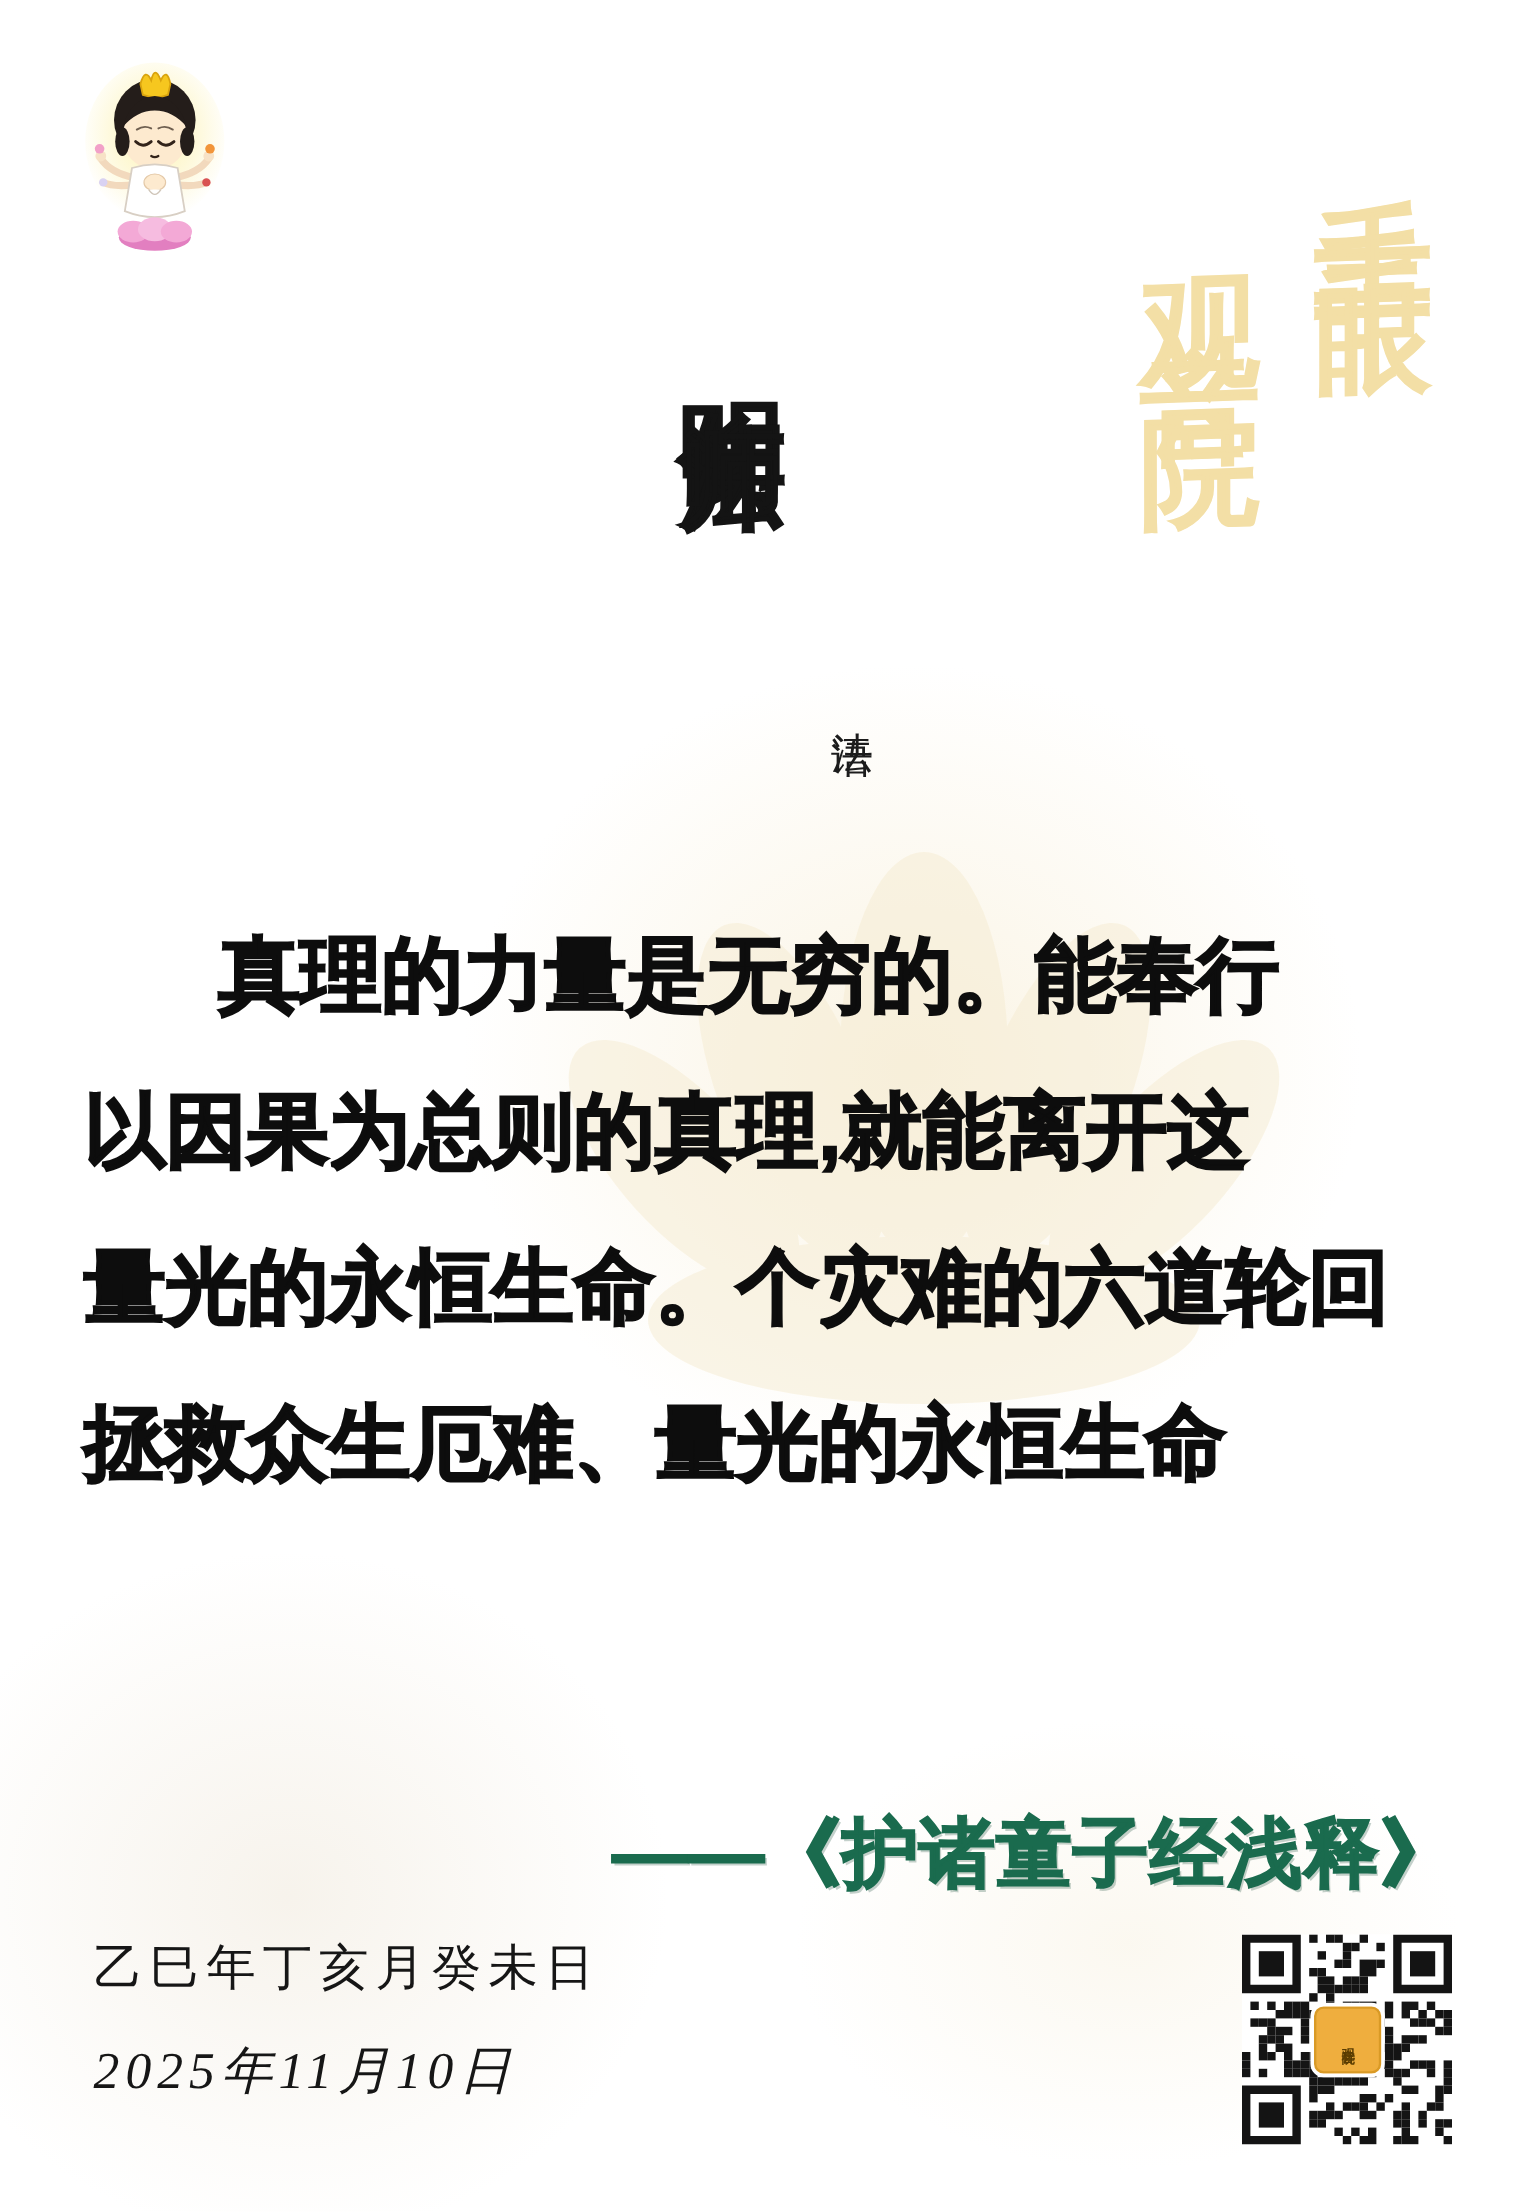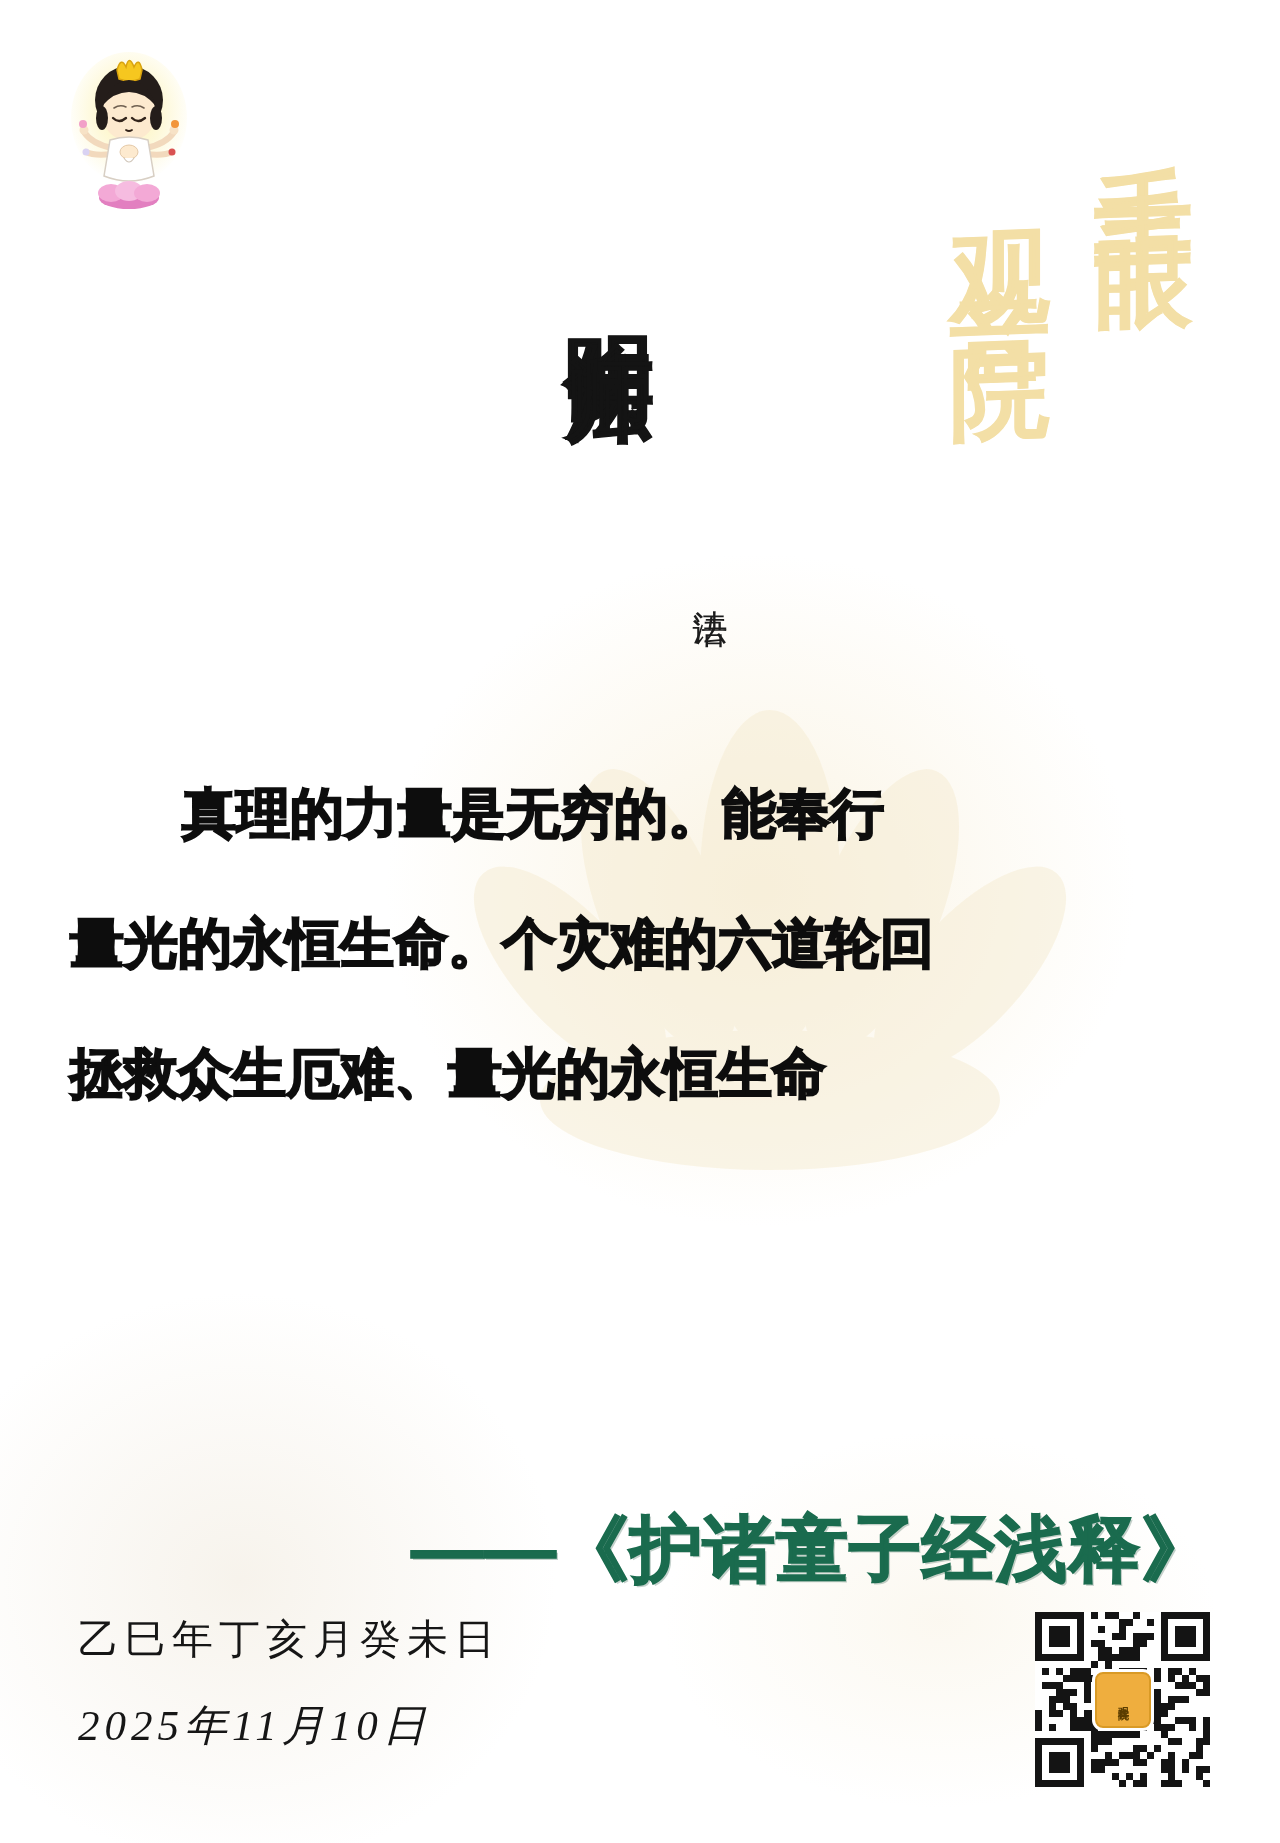--- a/index.html
+++ b/index.html
@@ -33,28 +33,28 @@
   .master-name{position:absolute;left:566px;top:264px;writing-mode:vertical-rl;
     font-family:"DejaVu Serif",serif;font-weight:700;color:#141414;
     font-size:90px;line-height:1;letter-spacing:8px;-webkit-text-stroke:1.2px #141414;}
   .master-label{position:absolute;left:692px;top:582px;writing-mode:vertical-rl;
     font-family:"Liberation Serif",serif;color:#1c1c1c;font-size:35px;
     line-height:1;letter-spacing:4px;}
 
   
   .quote{position:absolute;left:70px;top:748px;width:1148px;color:#0d0d0d;}
   .ql{height:130px;line-height:130px;white-space:nowrap;
-      font-size:54px;font-weight:900;letter-spacing:0;
+      font-size:68px;font-weight:900;letter-spacing:0;
       -webkit-text-stroke:2px #0d0d0d;
       font-feature-settings:"halt" 1;}
   .ql.first{text-indent:112px;}
 
   
   .attribution{position:absolute;top:1502px;right:66px;
-    font-size:72px;font-weight:900;color:#1a6b4e;letter-spacing:1px;
+    font-size:63px;font-weight:900;color:#1a6b4e;letter-spacing:1px;
     -webkit-text-stroke:1.6px #1a6b4e;white-space:nowrap;
     text-shadow:2px 2px 0 rgba(20,70,50,.25);}
 
   
   .date-block{position:absolute;left:78px;top:1612px;color:#161616;
     font-family:"Liberation Serif",serif;}
   .lunar{font-size:41px;letter-spacing:6px;white-space:nowrap;}
   .greg{font-size:43px;font-style:italic;letter-spacing:5px;margin-top:30px;white-space:nowrap;}
 
   
@@ -138,20 +138,21 @@
 </svg>
 
 <div class="gold-col gold-right">千手千眼</div>
 <div class="gold-col gold-left">观音院</div>
 
 <div class="master-name">明仰法师</div>
 <div class="master-label">法语</div>
 
 <div class="quote">
   <div class="ql first">真理的力量是无穷的。能奉行</div>
+  <div class="ql">以因果为总则的真理,就能离开这</div>
   <div class="ql">量光的永恒生命。个灾难的六道轮回</div>
   <div class="ql">拯救众生厄难、量光的永恒生命</div>
 </div>
 
 <div class="attribution">——《护诸童子经浅释》</div>
 
 <div class="date-block">
   <div class="lunar">乙巳年丁亥月癸未日</div>
   <div class="greg">2025年11月10日</div>
 </div>

